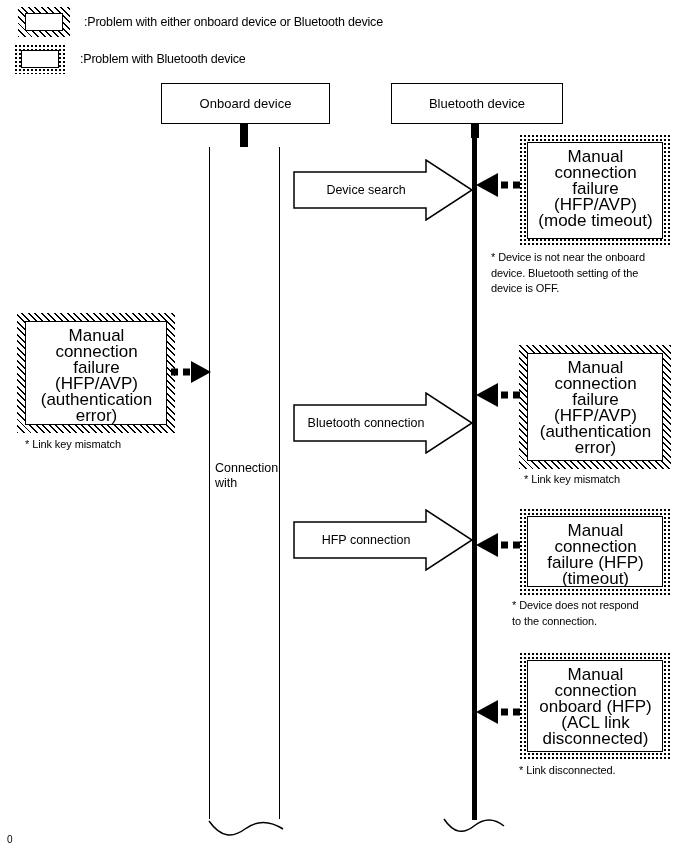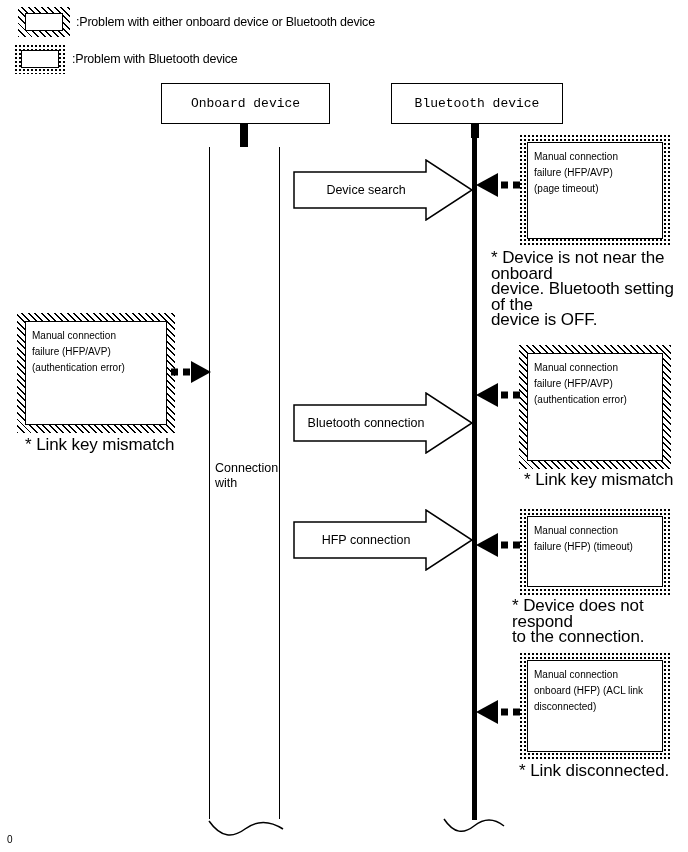--- a/index.html
+++ b/index.html
@@ -12,26 +12,26 @@
   .legend-swatch{width:52px;height:30px;box-sizing:border-box;position:relative;}
   .legend-swatch .inner{position:absolute;left:7px;top:6px;right:7px;bottom:6px;
         background:#fff;border:1.6px solid #000;box-sizing:border-box;}
   .hatch-fill{
     background-image:repeating-linear-gradient(45deg,#000 0px,#000 1.4px,#fff 1.4px,#fff 4.6px);
   }
   .dot-fill{
     background-image:radial-gradient(#000 42%, transparent 44%);
     background-size:4px 4px;
   }
-  .legend-text{font-size:12.5px;margin-left:6px;white-space:nowrap;letter-spacing:-0.2px;}
+  .legend-text{font-size:12.5px;margin-left:14px;white-space:nowrap;letter-spacing:-0.2px;}
 
   
   .hdr-box{position:absolute;border:1.6px solid #000;background:#fff;
       display:flex;align-items:center;justify-content:center;
-      font-size:13px;box-sizing:border-box;font-family:Liberation Mono, monospace;}
+      font-size:13px;box-sizing:border-box;}
 
   
   .stub{position:absolute;background:#000;}
   .bt-line{position:absolute;background:#000;width:5px;}
 
   
   .conn-col{position:absolute;border-left:1.4px solid #000;border-right:1.4px solid #000;
       background:#fff;box-sizing:border-box;}
   .conn-label{position:absolute;font-size:12.5px;line-height:15px;}
 
@@ -39,22 +39,22 @@
   .blockarrow{position:absolute;}
   .blockarrow svg{display:block;}
   .blockarrow .ba-label{position:absolute;left:0;top:0;width:100%;height:100%;
       display:flex;align-items:center;justify-content:center;font-size:12.5px;
       padding-right:34px;box-sizing:border-box;}
 
   
   .pbox{position:absolute;box-sizing:border-box;padding:8px;}
   .pbox .pinner{position:absolute;left:8px;top:8px;right:8px;bottom:8px;
       background:#fff;border:1.6px solid #000;box-sizing:border-box;
-      padding:6px 5px 0 6px;font-size:10px;line-height:16px;}
-  .note{position:absolute;font-size:17px;line-height:15.5px;letter-spacing:-0.1px;}
+      padding:6px 5px 0 6px;font-size:17px;line-height:16px;text-align:center;}
+  .note{position:absolute;font-size:11px;line-height:15.5px;letter-spacing:-0.1px;}
 
   .dashed-arrow{position:absolute;}
   .corner-zero{position:absolute;font-size:10px;}
 </style>
 </head>
 <body>
 
 <div class="legend-row" style="left:18px;top:7px;">
   <div class="legend-swatch hatch-fill">
     <div class="inner"></div>
@@ -126,21 +126,21 @@
 </div>
 <svg class="dashed-arrow" style="left:171px;top:358px;" width="42" height="28">
   <line x1="0" y1="14" x2="22" y2="14" stroke="#000" stroke-width="7" stroke-dasharray="7,5"></line>
   <polygon points="20,3 40,14 20,25" fill="#000"></polygon>
 </svg>
 
 <div class="pbox dot-fill" style="left:519px;top:134px;width:152px;height:113px;">
   <div class="pinner">
     <div>Manual connection</div>
     <div>failure (HFP/AVP)</div>
-    <div>(page timeout)</div>
+    <div>(mode timeout)</div>
   </div>
 </div>
 <div class="note" style="left:491px;top:250px;width:196px;">
   <div>* Device is not near the onboard</div>
   <div>device. Bluetooth setting of the</div>
   <div>device is OFF.</div>
 </div>
 <svg class="dashed-arrow" style="left:474px;top:171px;" width="48" height="28">
   <line x1="46" y1="14" x2="22" y2="14" stroke="#000" stroke-width="7" stroke-dasharray="7,5"></line>
   <polygon points="24,2 2,14 24,26" fill="#000"></polygon>

